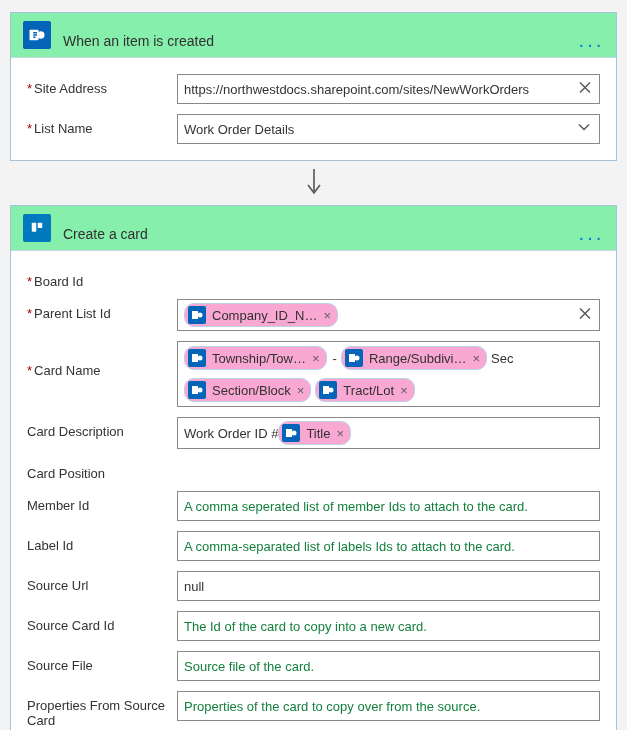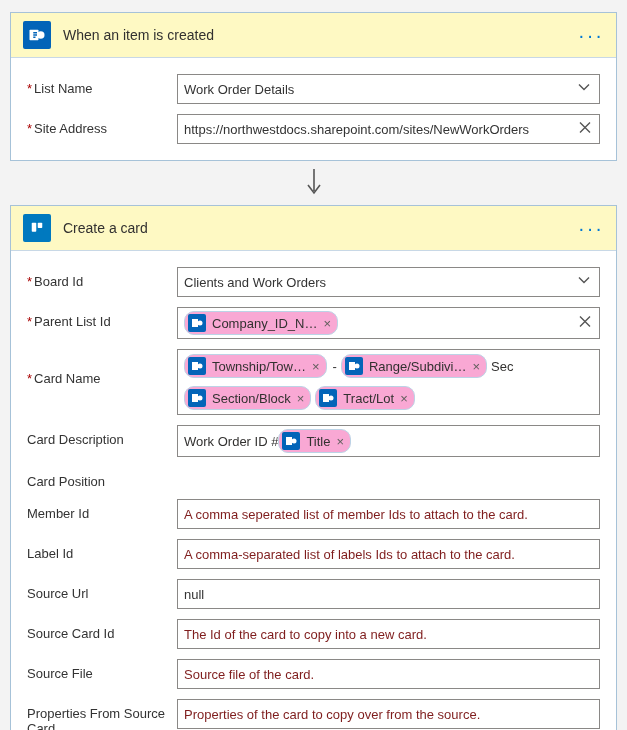--- a/index.html
+++ b/index.html
@@ -11,22 +11,22 @@
     width: 627px;
     padding: 12px 10px;
   }
   .card {
     border: 1px solid #a6c2d8;
     background: #fff;
     margin-bottom: 0;
   }
   .card-header {
     display: flex;
-    align-items: center;
-    background: #fef9c3;
+    align-items: flex-end;
+    background: #86efac;
     padding: 8px 12px;
     border-bottom: 1px solid #c8d8e6;
   }
   .hdr-icon {
     width: 28px;
     height: 28px;
     background: #0364b8;
     color: #fff;
     border-radius: 2px;
     display: flex;
@@ -79,21 +79,21 @@
   }
   .field.tall { min-height: 62px; align-items: center; padding-top:4px; padding-bottom:4px; row-gap:4px;}
   .field .right-icon {
     position: absolute;
     right: 8px;
     top: 50%;
     transform: translateY(-50%);
     cursor: pointer;
     color: #555;
   }
-  .placeholder { color: #7f1d1d; font-style: normal; }
+  .placeholder { color: #15803d; font-style: normal; }
   .val { color: #333; }
   .chevron {
     width: 14px; height: 14px;
   }
   .x-icon { width: 12px; height: 12px; }
   .arrow-wrap {
     display: flex;
     justify-content: center;
     padding: 6px 0;
   }
@@ -142,37 +142,37 @@
           <rect x="2" y="5" width="12" height="14" rx="1" fill="#fff"></rect>
           <path d="M7 8h5v2H7zM7 11h5v2H7zM7 14h3v2H7z" fill="#0364b8"></path>
           <circle cx="17" cy="12" r="5" fill="#fff"></circle>
         </svg>
     </div>
     <div class="hdr-title">When an item is created</div>
     <div class="hdr-more">···</div>
   </div>
   <div class="card-body">
     <div class="row">
+      <div class="label"><span class="ast">*</span><span>Site Address</span></div>
+      <div class="field">
+        <span class="val">https://northwestdocs.sharepoint.com/sites/NewWorkOrders</span>
+        <span class="right-icon">
+          <svg class="x-icon" viewBox="0 0 12 12">
+              <path d="M1 1l10 10M11 1L1 11" stroke="#555" stroke-width="1.4"></path>
+            </svg>
+        </span>
+      </div>
+    </div>
+    <div class="row">
       <div class="label"><span class="ast">*</span><span>List Name</span></div>
       <div class="field">
         <span class="val">Work Order Details</span>
         <span class="right-icon">
           <svg class="chevron" viewBox="0 0 14 14">
               <path d="M2 4l5 5 5-5" stroke="#555" stroke-width="1.4" fill="none"></path>
-            </svg>
-        </span>
-      </div>
-    </div>
-    <div class="row">
-      <div class="label"><span class="ast">*</span><span>Site Address</span></div>
-      <div class="field">
-        <span class="val">https://northwestdocs.sharepoint.com/sites/NewWorkOrders</span>
-        <span class="right-icon">
-          <svg class="x-icon" viewBox="0 0 12 12">
-              <path d="M1 1l10 10M11 1L1 11" stroke="#555" stroke-width="1.4"></path>
             </svg>
         </span>
       </div>
     </div>
   </div>
 </div>
 
 <div class="arrow-wrap">
   <svg class="arrow" viewBox="0 0 28 32">
       <path d="M14 2v22M8 18l6 8 6-8" stroke="#555" stroke-width="1.6" fill="none"></path>
@@ -188,28 +188,20 @@
           <rect x="13" y="5" width="6" height="7" rx="1" fill="#fff"></rect>
         </svg>
     </div>
     <div class="hdr-title">Create a card</div>
     <div class="hdr-more">···</div>
   </div>
   <div class="card-body">
 
     <div class="row">
       <div class="label"><span class="ast">*</span><span>Board Id</span></div>
-      <div class="field">
-        <span class="val">Clients and Work Orders</span>
-        <span class="right-icon">
-          <svg class="chevron" viewBox="0 0 14 14">
-              <path d="M2 4l5 5 5-5" stroke="#555" stroke-width="1.4" fill="none"></path>
-            </svg>
-        </span>
-      </div>
     </div>
 
     <div class="row">
       <div class="label"><span class="ast">*</span><span>Parent List Id</span></div>
       <div class="field">
         <span class="token">
           <span class="tk-icon">
               <svg width="12" height="12" viewBox="0 0 12 12">
                 <rect x="1" y="2" width="6" height="8" fill="#fff"></rect>
                 <circle cx="9" cy="6" r="2.5" fill="#fff"></circle>

